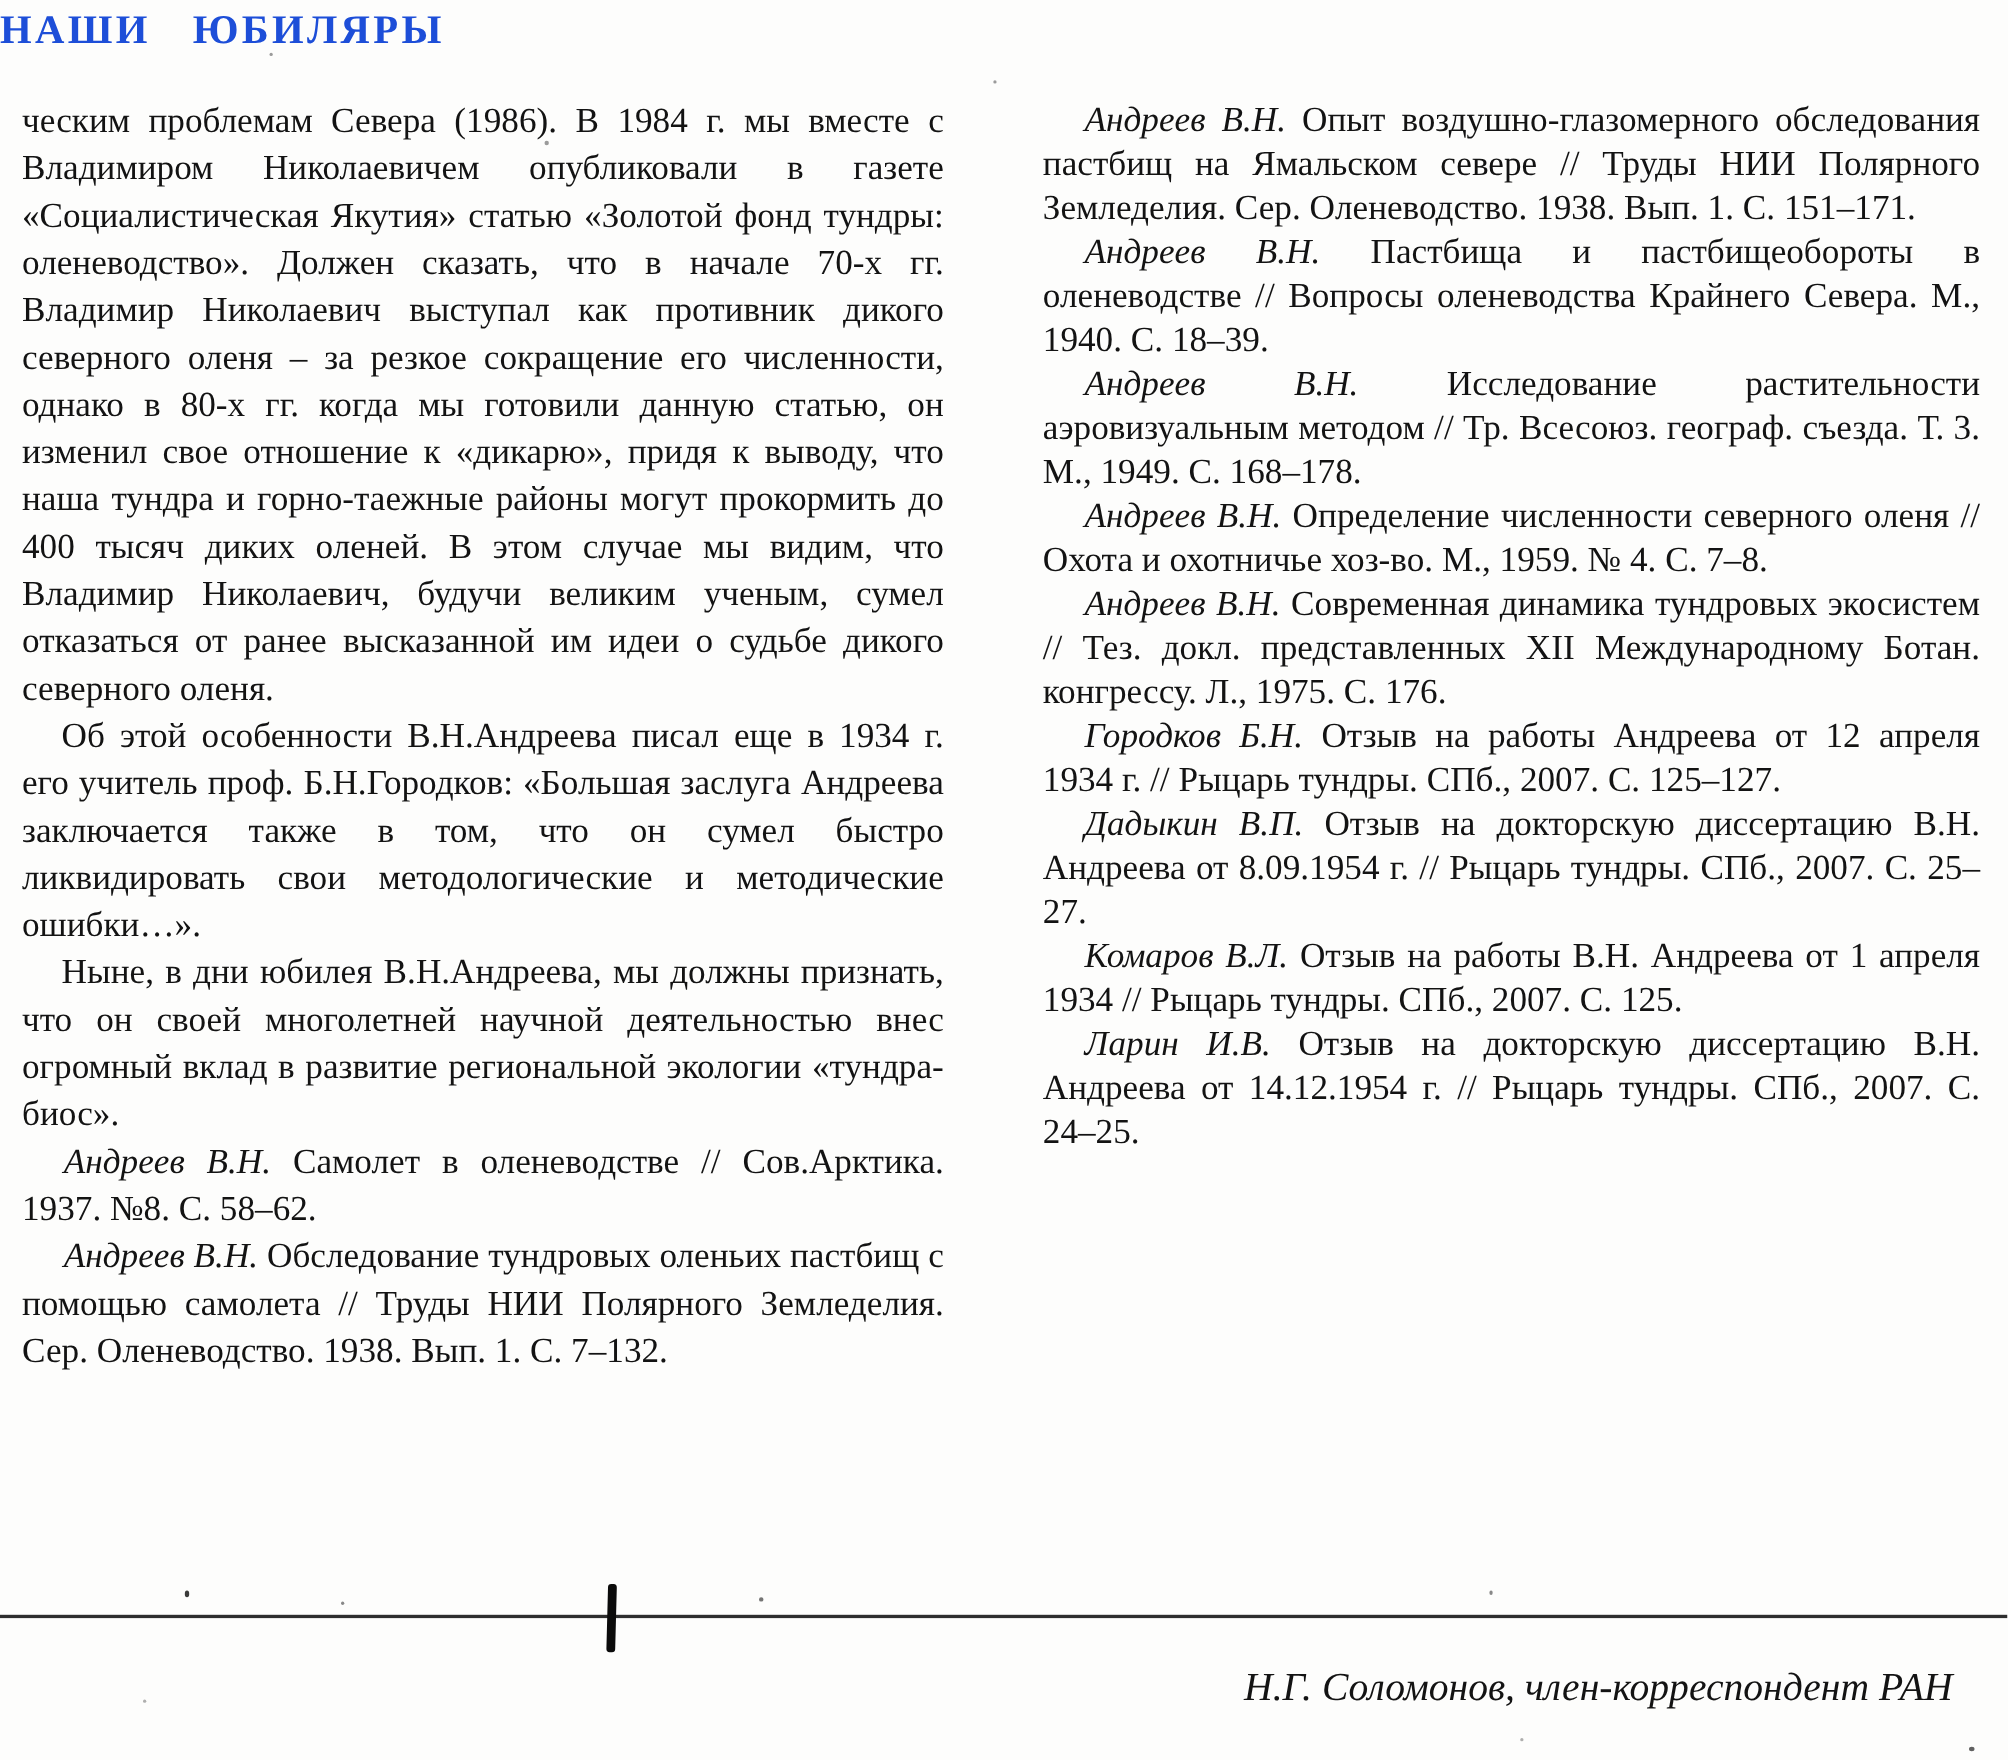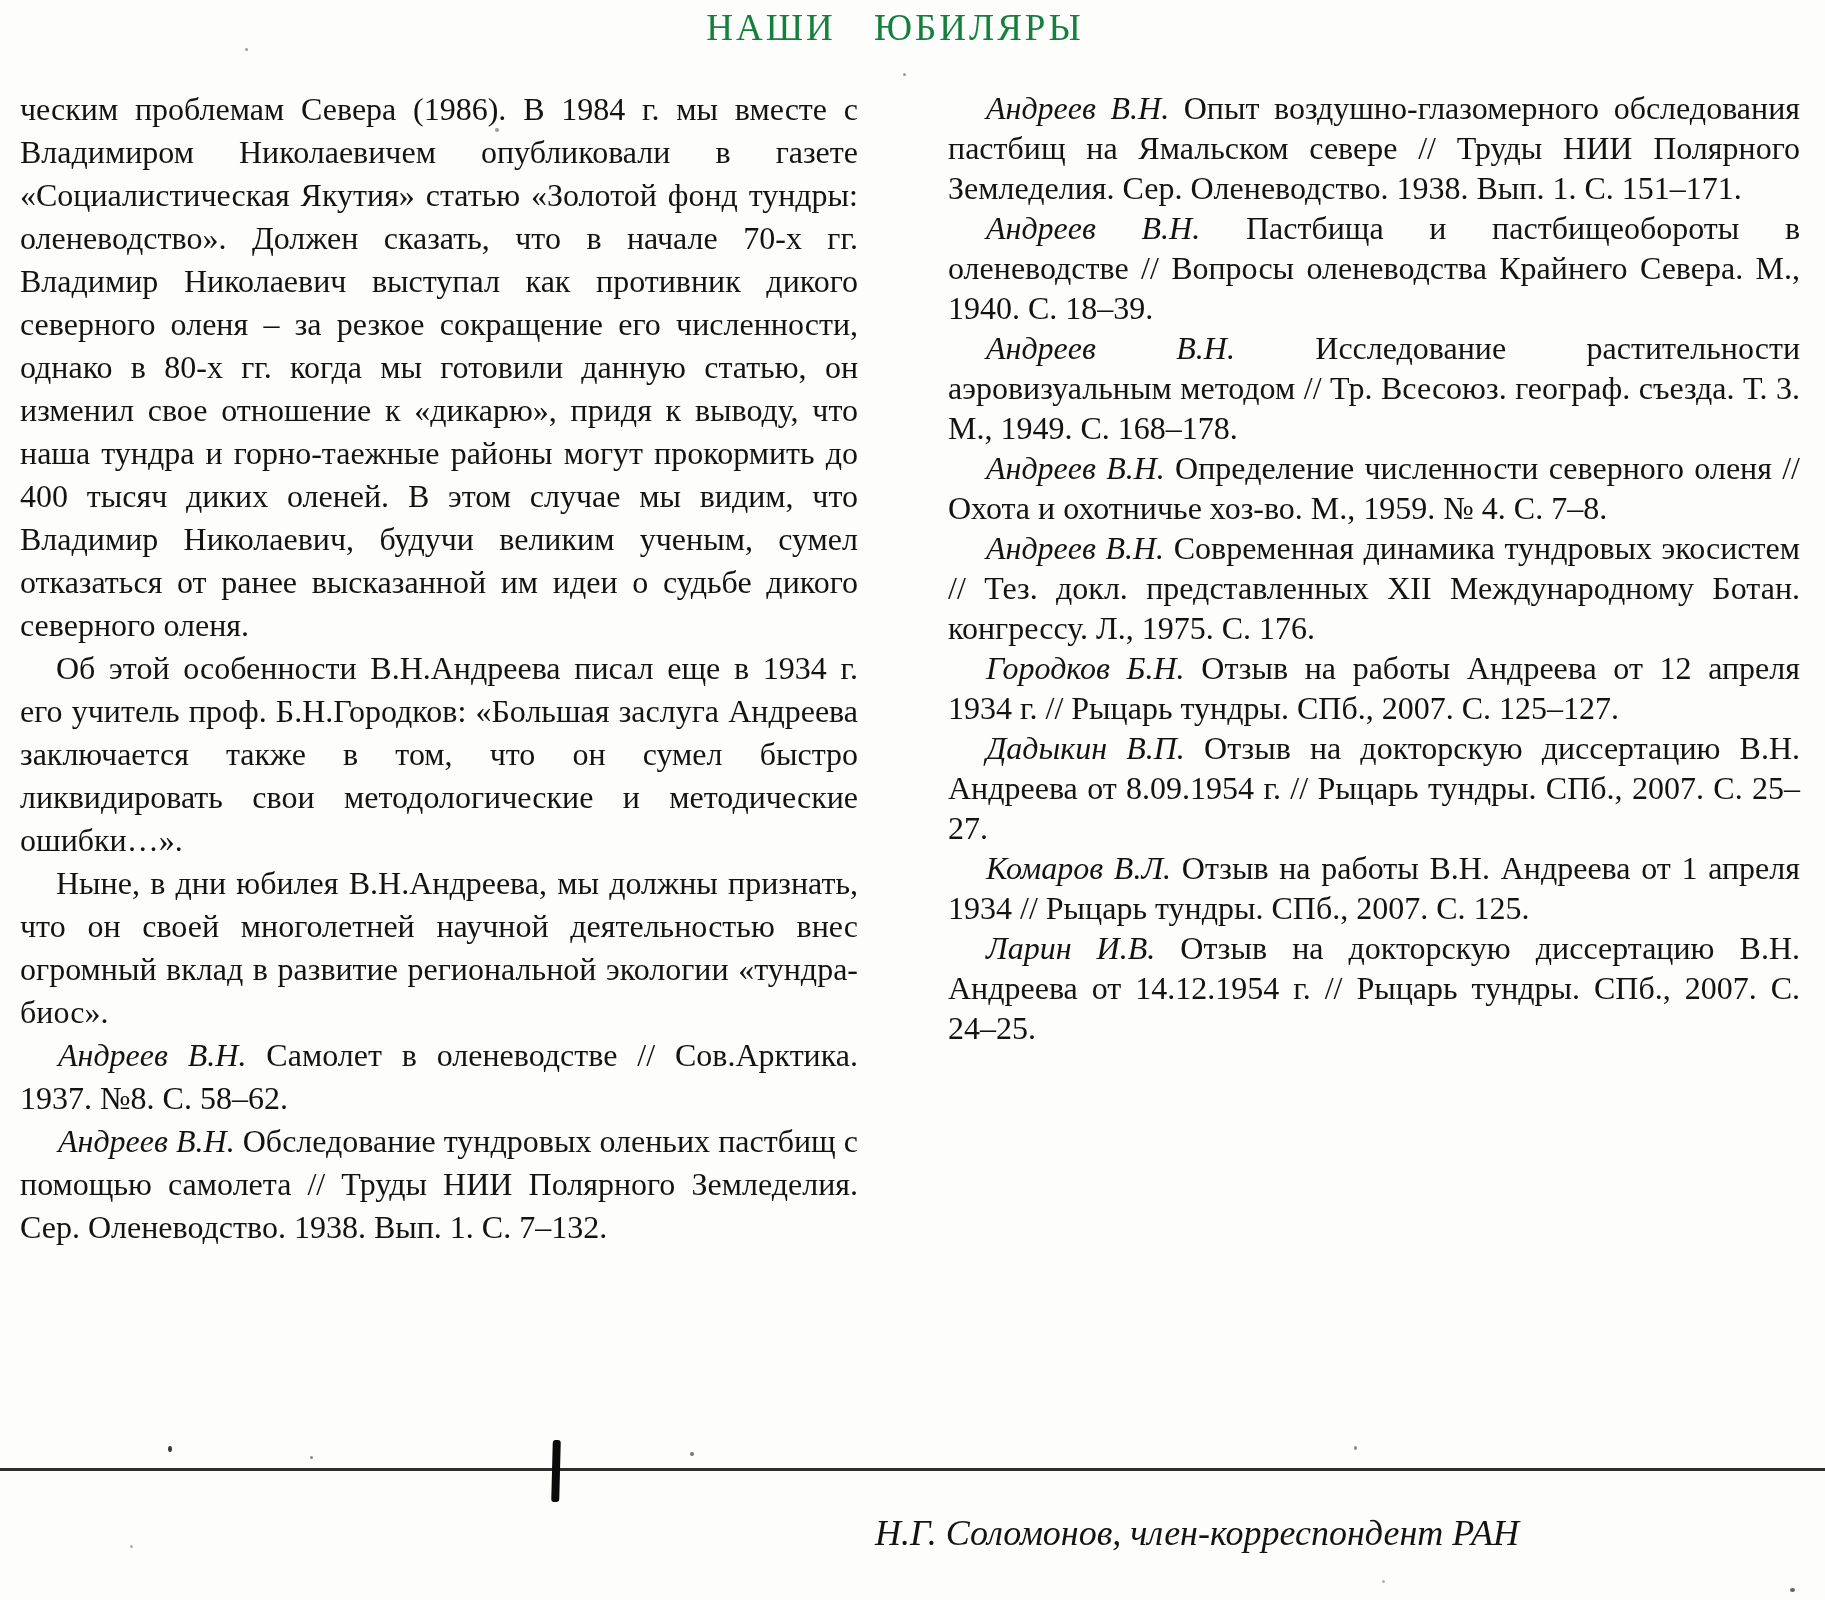--- a/index.html
+++ b/index.html
@@ -13,26 +13,25 @@
     background: #fdfdfc;
     color: #131313;
     font-family: "Liberation Serif", "DejaVu Serif", serif;
     overflow: hidden;
   }
   .page-title {
     position: absolute;
     top: 6px;
     left: 0;
     width: 1790px;
-    text-align: center;
     font-size: 37px;
-    font-weight: normal;
+    font-weight: bold;
     letter-spacing: 3px;
     word-spacing: 26px;
-    color: #15803d;
+    color: #1d4ed8;
   }
   .col {
     position: absolute;
     top: 88px;
     text-align: justify;
   }
   .col-left {
     left: 20px;
     width: 838px;
     font-size: 32px;
@@ -72,21 +71,21 @@
     height: 62px;
     background: #0b0b0b;
     border-radius: 3px;
     transform: rotate(1.5deg);
   }
   .signature {
     position: absolute;
     top: 1512px;
     right: 50px;
     width: 900px;
-    text-align: left;
+    text-align: right;
     font-style: italic;
     font-size: 36px;
     color: #131313;
   }
   .speck {
     position: absolute;
     background: #3a3a3a;
     border-radius: 50%;
   }
 </style>

